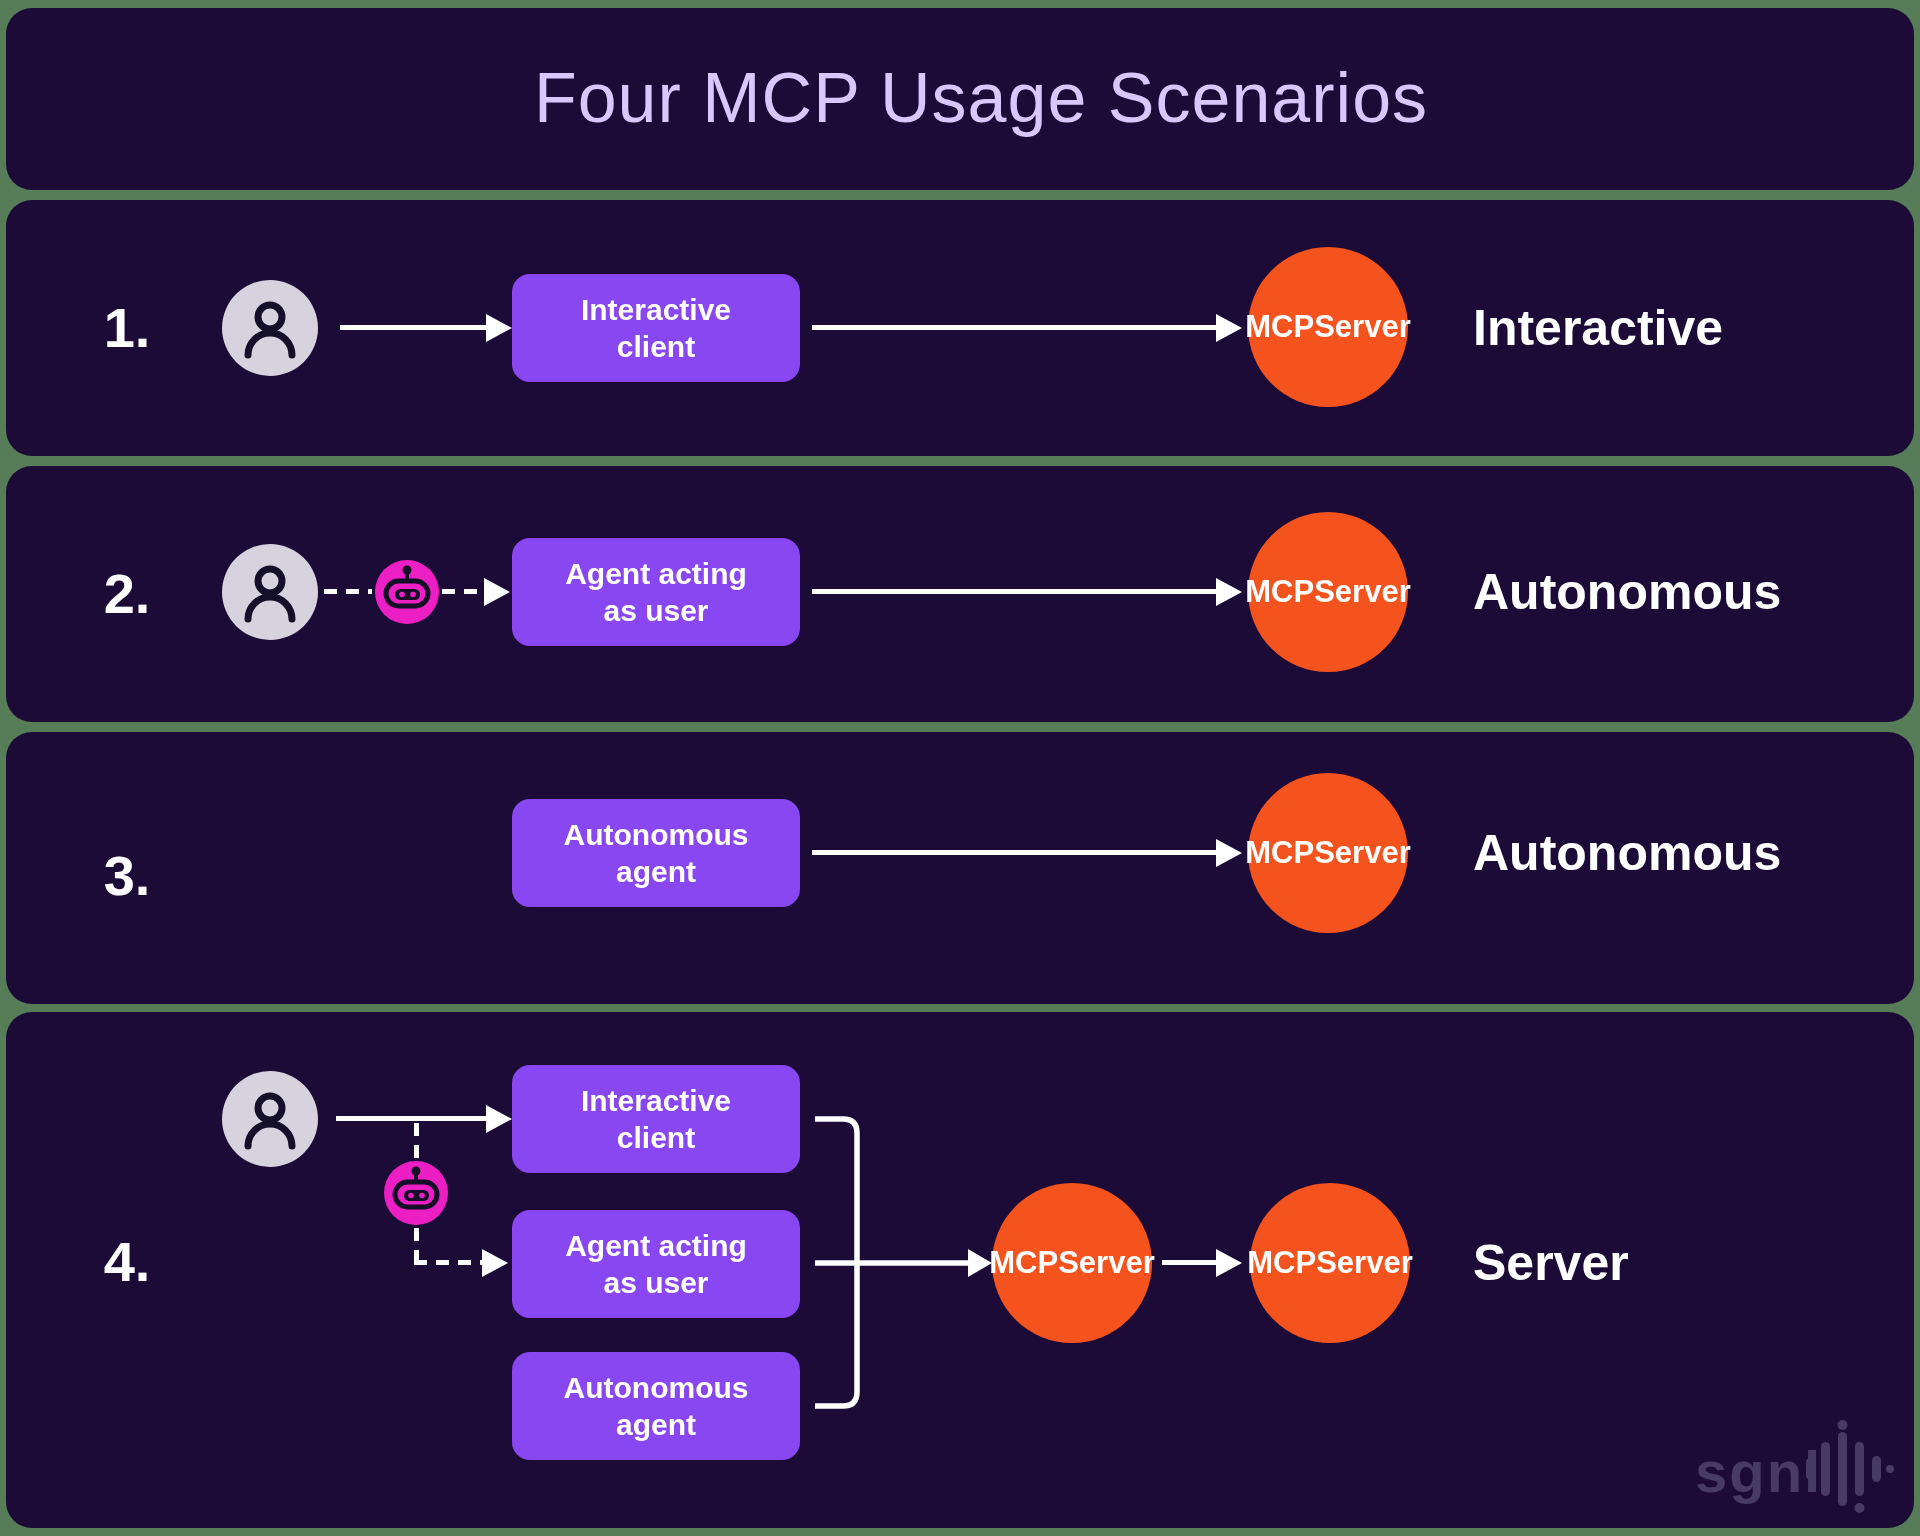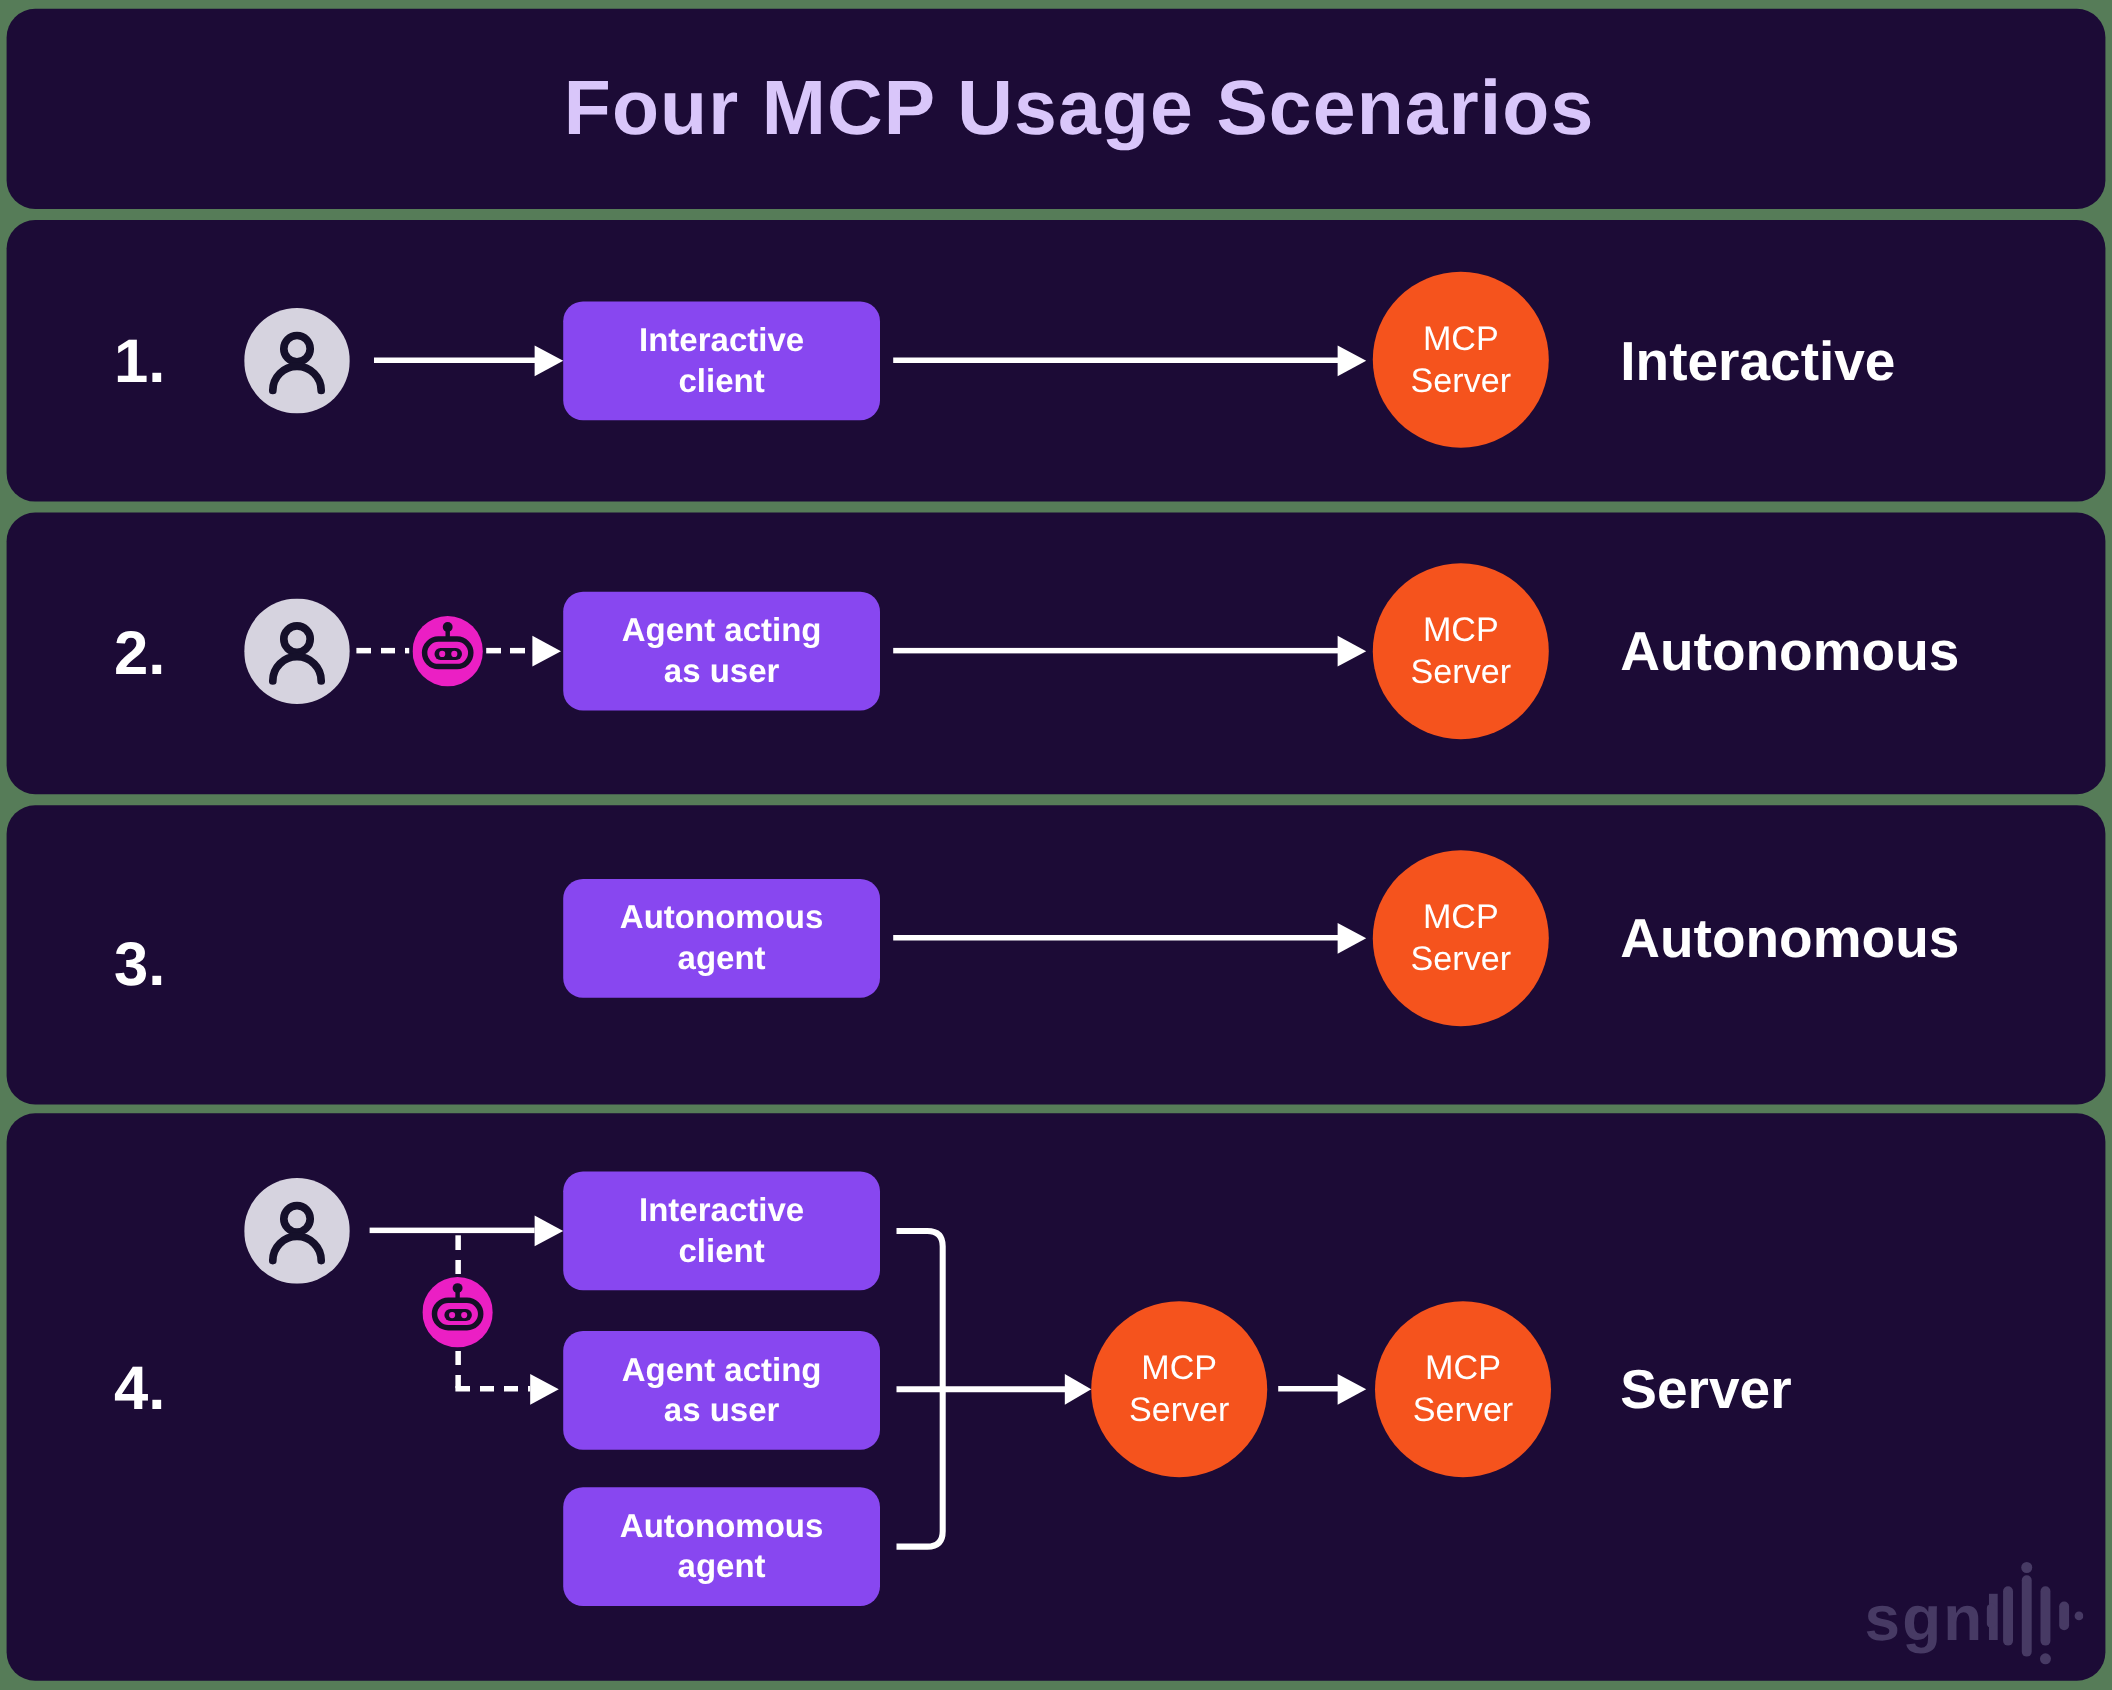--- a/index.html
+++ b/index.html
@@ -8,37 +8,37 @@
     background:#567c58;
     font-family:"Liberation Sans", sans-serif;
   }
   .panel{
     position:absolute;left:6px;width:1908px;
     background:#1c0b36;border-radius:26px;
   }
   .abs{position:absolute;}
   .title{
     position:absolute;left:0;right:0;top:58px;text-align:center;
-    font-size:70px;font-weight:bold;color:#d9c6fa;letter-spacing:1px;padding-left:42px;
+    font-size:70px;font-weight:normal;color:#d9c6fa;letter-spacing:1px;padding-left:42px;
   }
   .num{
     position:absolute;width:90px;text-align:center;
     font-size:56px;font-weight:bold;color:#ffffff;line-height:72px;
   }
   .pbox{
     position:absolute;left:512px;width:288px;height:108px;
     background:#8847f0;border-radius:18px;
     display:flex;flex-direction:column;align-items:center;justify-content:center;
     color:#fff;font-size:30px;font-weight:bold;line-height:37px;text-align:center;
   }
   .server{
     position:absolute;width:160px;height:160px;border-radius:50%;
     background:#f5531d;
-    display:flex;flex-direction:column;align-items:center;justify-content:center;
-    color:#fff;font-size:31px;font-weight:normal;line-height:38px;text-align:left;
+    display:flex;flex-direction:row;align-items:center;justify-content:center;
+    color:#fff;font-size:31px;font-weight:bold;line-height:38px;text-align:left;
   }
   .slabel{
     position:absolute;left:1473px;height:64px;line-height:64px;
     font-size:50px;font-weight:bold;color:#ffffff;white-space:nowrap;
   }
   .hline{position:absolute;height:5px;background:#ffffff;}
   .dhline{
     position:absolute;height:5px;
     background:repeating-linear-gradient(90deg,#fff 0 13px,transparent 13px 22px);
   }

